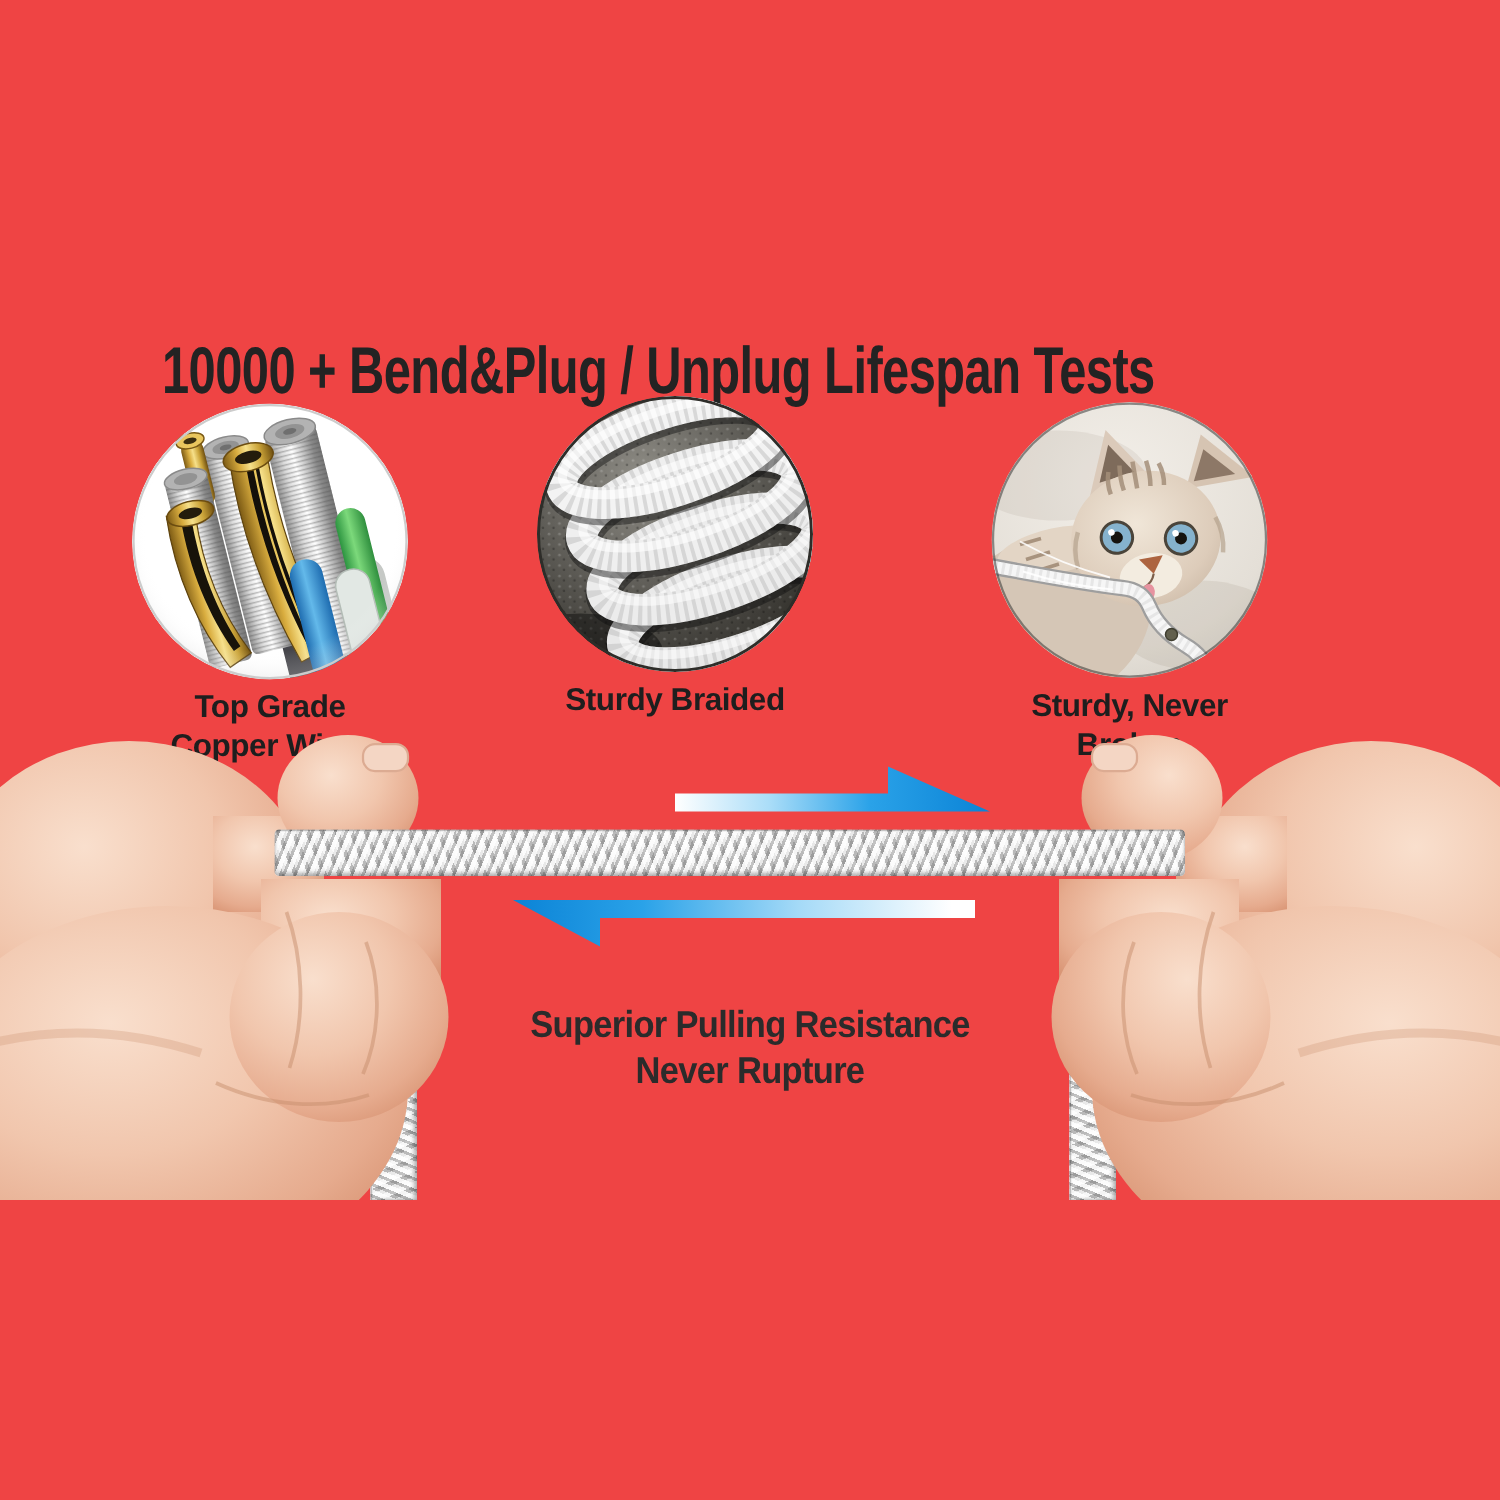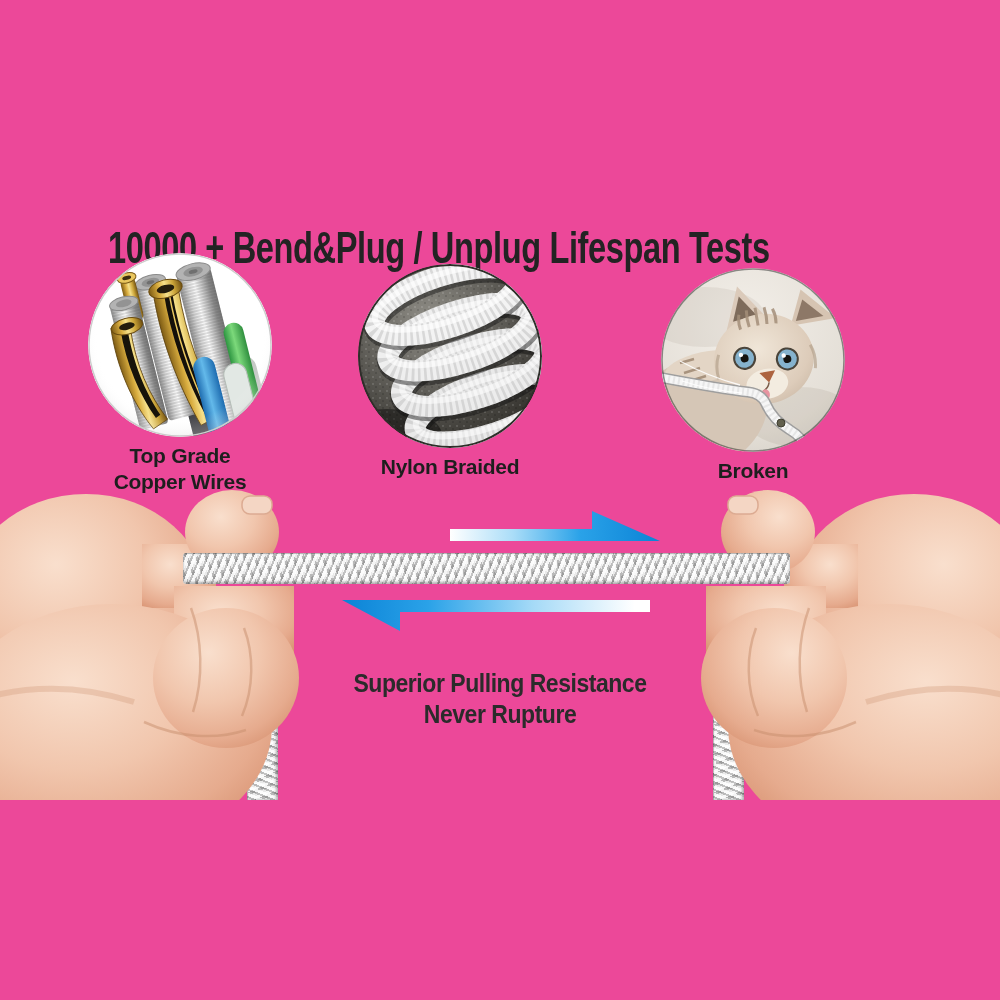--- a/index.html
+++ b/index.html
@@ -1,18 +1,18 @@
 <!DOCTYPE html>
 <html><head>
 <meta charset="utf-8">
 <style>
   html,body{margin:0;padding:0;background:#ffffff;}
   .canvas{
     position:relative;width:1000px;height:1000px;margin:0 auto;
-    background:#ec4899;overflow:hidden;
+    background:#ef4444;overflow:hidden;
     font-family:"Liberation Sans", sans-serif;
   }
   .headline{
     position:absolute;left:108px;top:197px;
     font-size:44px;font-weight:bold;letter-spacing:-0.5px;line-height:1;
     color:#232323;white-space:nowrap;
     transform:scaleX(0.74);transform-origin:left top;
   }
   .feature{position:absolute;width:186px;text-align:center;}
   .feature-circle{width:186px;height:186px;display:block;}
@@ -49,21 +49,21 @@
     letter-spacing:-0.5px;transform:scaleX(0.92);
   }
 </style>
 </head>
 <body>
 
 <div class="canvas">
 
   <h1 class="headline">10000 + Bend&amp;Plug / Unplug Lifespan Tests</h1>
 
-  <div class="feature" style="left:87px;top:252px;">
+  <div class="feature" style="left:87px;top:268px;">
     <div aria-label="Close-up of cable cross-section with top grade copper wires">
       <svg class="feature-circle" viewBox="0 0 186 186">
         <defs>
           <clipPath id="c1clip">
               <circle cx="93" cy="93" r="92"></circle>
             </clipPath>
           <radialGradient id="c1vig" cx="50%" cy="45%" r="60%">
             <stop offset="0.75" stop-color="#ffffff" stop-opacity="0"></stop>
             <stop offset="1" stop-color="#b9b9b9" stop-opacity="0.4"></stop>
           </radialGradient>
@@ -200,21 +200,21 @@
               <ellipse cx="106" cy="40" rx="75" ry="26" fill="none" stroke="#f3f3f3" stroke-width="21"></ellipse>
               <ellipse cx="106" cy="40" rx="75" ry="26" fill="none" stroke="#bdbdbd" stroke-width="21" stroke-dasharray="2.5 3.5" opacity="0.5"></ellipse>
               <ellipse cx="106" cy="36" rx="73" ry="24" fill="none" stroke="#ffffff" stroke-width="6" opacity="0.65"></ellipse>
             </g>
           </g>
           <circle cx="93" cy="93" r="91" fill="none" stroke="#2e2d29" stroke-width="2"></circle>
         </g>
       </svg>
     </div>
     <div class="feature-label">
-      <div>Nylon Braided</div>
+      <div>Sturdy Braided</div>
     </div>
   </div>
 
   <div class="feature" style="left:660px;top:267px;">
     <div aria-label="Kitten chewing an unbroken white cable">
       <svg class="feature-circle" viewBox="0 0 186 186">
         <defs>
           <clipPath id="c3clip">
               <circle cx="93" cy="93" r="92"></circle>
             </clipPath>
@@ -266,20 +266,21 @@
             <path d="M-2,110 C30,116 62,122 88,125 C98,126 103,130 106,137 C111,149 120,157 130,163 C139,168 145,176 149,186" fill="none" stroke="#f6f6f6" stroke-width="8"></path>
             <path d="M-2,110 C30,116 62,122 88,125 C98,126 103,130 106,137 C111,149 120,157 130,163 C139,168 145,176 149,186" fill="none" stroke="#cfcfcf" stroke-width="8" stroke-dasharray="2 3" opacity="0.4"></path>
             <circle cx="121" cy="156" r="4" fill="#62604e" stroke="#3f3e30"></circle>
           </g>
           <path d="M80,118 C58,112 38,104 20,94 M82,126 C60,124 40,120 22,114" stroke="rgba(255,255,255,0.85)" stroke-width="1.3" fill="none"></path>
           <circle cx="93" cy="93" r="91" fill="none" stroke="rgba(40,40,40,0.5)" stroke-width="1.5"></circle>
         </g>
       </svg>
     </div>
     <div class="feature-label">
+      <div>Sturdy, Never</div>
       <div>Broken</div>
     </div>
   </div>
 
   <div class="cable-stub stub-left"></div>
   <div class="cable-stub stub-right"></div>
 
   <div class="hand hand-left">
     <svg width="350" height="314" viewBox="0 0 350 314">
       <defs>

